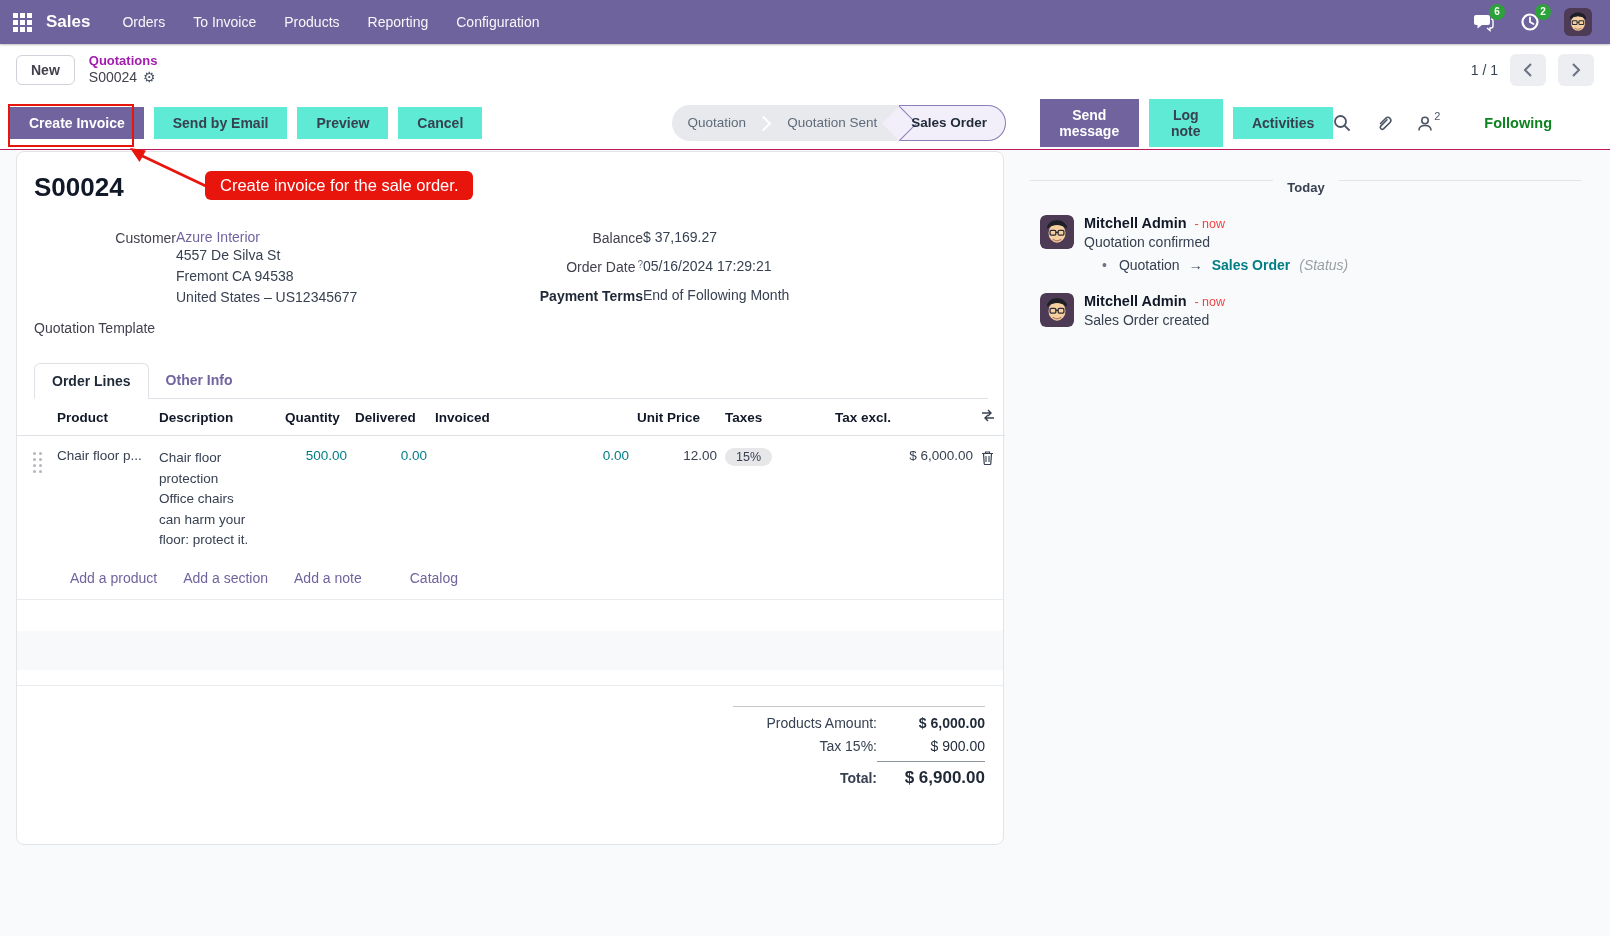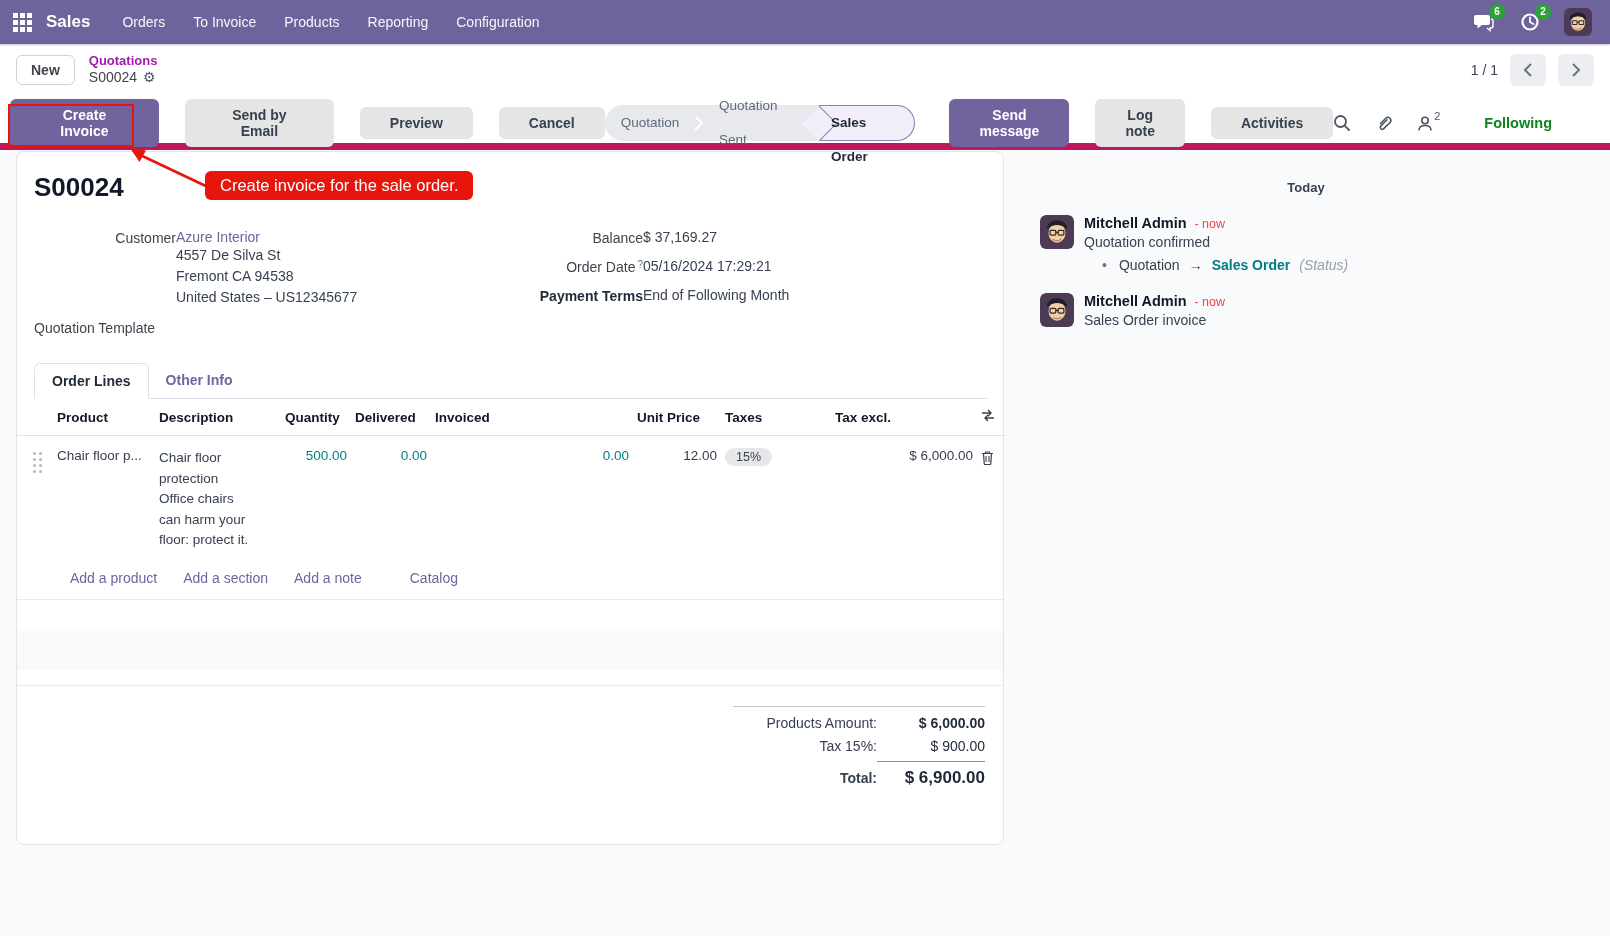--- a/index.html
+++ b/index.html
@@ -10,37 +10,37 @@
   .nav { position:absolute; top:0; left:0; width:1610px; height:44px; background:#6e639c; display:flex; align-items:center; color:#fff; box-shadow:0 1px 2px rgba(0,0,0,.25); z-index:5; }
   .apps-btn { width:44px; height:44px; display:flex; align-items:center; justify-content:center; cursor:pointer; }
   .brand { font-size:17px; font-weight:bold; margin:0 18px 0 2px; }
   .nav-item { padding:0 14px; height:44px; line-height:44px; font-size:14px; color:rgba(255,255,255,.95); cursor:pointer; }
   .nav-right { margin-left:auto; display:flex; align-items:center; gap:22px; padding-right:18px; }
   .nav-ic { position:relative; width:24px; height:24px; display:flex; align-items:center; justify-content:center; cursor:pointer; }
   .badge { position:absolute; top:-6px; right:-9px; background:#2ea23a; color:#fff; min-width:16px; height:16px; border-radius:9px; font-size:10px; line-height:16px; text-align:center; font-weight:bold; padding:0 3px; }
   .nav-avatar { width:28px; height:28px; border-radius:6px; overflow:hidden; cursor:pointer; }
 
   
-  .cp { position:absolute; top:44px; left:0; width:1610px; height:106px; background:#fff; border-bottom:7px solid #be185d; z-index:2; }
+  .cp { position:absolute; top:44px; left:0; width:1610px; height:106px; background:#fff; border-bottom:1px solid #be185d; z-index:2; }
   .cp-top { height:52px; display:flex; align-items:center; padding:0 16px; }
   .btn-new { background:#fff; border:1px solid #cfd2d8; border-radius:6px; padding:6px 14px; font-size:14px; font-weight:bold; color:#43414d; cursor:pointer; }
   .bc { margin-left:14px; line-height:1.25; }
   .bc-parent { font-size:13px; font-weight:bold; color:#a21caf; cursor:pointer; }
   .bc-cur { font-size:14px; color:#43414d; display:flex; align-items:center; gap:6px; }
   .gear { font-family:"DejaVu Sans",sans-serif; font-size:14px; color:#4b5563; cursor:pointer; }
   .pager { margin-left:auto; display:flex; align-items:center; gap:12px; }
   .pager-count { font-size:14px; color:#374151; }
   .pager-btn { width:36px; height:32px; background:#eceef1; border:none; border-radius:6px; display:flex; align-items:center; justify-content:center; cursor:pointer; }
   .pager-btn svg { stroke:#6b7280; }
 
   .cp-bottom { height:54px; display:flex; align-items:center; }
   .sb-left { width:1006px; display:flex; align-items:center; padding-left:10px; }
-  .btn { border:none; border-radius:6px; padding:8px 30px; font-size:14px; font-weight:bold; cursor:pointer; font-family:inherit; }
+  .btn { border:none; border-radius:0; padding:8px 19px; font-size:14px; font-weight:bold; cursor:pointer; font-family:inherit; }
   .btn-primary { background:#71639e; color:#fff; }
-  .btn-sec { background:#e5e5e5; color:#374151; margin-left:26px; }
+  .btn-sec { background:#5eead4; color:#374151; margin-left:10px; }
   
   .pipeline { margin-left:auto; display:flex; align-items:center; height:36px; background:#e7e9ed; border-radius:18px; }
   .stage { padding:0 16px; font-size:13.5px; color:#5f6b7a; line-height:34px; cursor:pointer; }
   .sep { width:11px; height:11px; border-top:2px solid #fff; border-right:2px solid #fff; transform:rotate(45deg); margin:0 2px 0 -4px; }
   .stage.active { position:relative; background:#f2effa; border:1px solid #8b7fb8; border-left:none; border-radius:0 18px 18px 0; color:#1f2937; font-weight:bold; height:36px; line-height:34px; padding:0 18px 0 12px; margin-left:6px; }
   .stage.active::before { content:""; position:absolute; left:-12px; top:5px; width:24px; height:24px; transform:rotate(45deg); border-top:1px solid #8b7fb8; border-right:1px solid #8b7fb8; background:#f2effa; z-index:0; }
   .stage.active .stage-label { position:relative; z-index:1; }
   .sb-right { flex:1; display:flex; align-items:center; margin-left:34px; padding-right:58px; }
   .chat-icons { margin-left:auto; display:flex; align-items:center; gap:24px; }
   .icon-btn { display:flex; align-items:flex-start; cursor:pointer; color:#4b5563; }
@@ -91,21 +91,21 @@
   .totals { margin-left:auto; width:252px; border-top:1px solid #c2c7cc; padding-top:8px; }
   .trow { display:flex; justify-content:flex-end; align-items:baseline; margin-bottom:7px; }
   .tlabel { color:#374151; font-size:14px; }
   .tval { width:108px; text-align:right; font-size:14px; color:#1f2937; }
   .tval.b { font-weight:bold; }
   .trow.total .tlabel { font-weight:bold; }
   .trow.total .tval { border-top:1px solid #8d949c; padding-top:6px; font-size:17px; font-weight:bold; }
 
   
   .chatter { position:absolute; left:1030px; top:0; width:552px; }
-  .divider { display:flex; align-items:center; margin-top:30px;flex-direction:column; }
+  .divider { display:flex; margin-top:30px; }
   .divider .line { flex:1; height:1px; background:#e3e5e8; }
   .divider .dtext { padding:0 14px; font-size:13px; font-weight:bold; color:#374151; }
   .msg { display:flex; gap:10px; margin-top:20px; padding-left:10px; }
   .avatar { width:34px; height:34px; border-radius:6px; overflow:hidden; flex:none; cursor:pointer; }
   .msg-name { font-size:14.5px; font-weight:bold; color:#111827; }
   .msg-time { font-size:12.5px; color:#ef4444; margin-left:4px; }
   .msg-body { margin-top:3px; font-size:14px; color:#374151; }
   .tracking { margin-top:7px; display:flex; align-items:center; font-size:14px; }
   .bullet { color:#6b7280; margin:0 12px 0 18px; }
   .tr-from { color:#374151; }
@@ -424,21 +424,21 @@
           <rect x="17.1" y="14.5" width="5.4" height="4.4" rx="1" fill="none" stroke="#2b2b33" stroke-width="1.2"></rect>
           <line x1="14.9" y1="16.3" x2="17.1" y2="16.3" stroke="#2b2b33" stroke-width="1.2"></line>
           <path d="M12.5 23 Q16 25.5 19.5 23" fill="none" stroke="#b5836b" stroke-width="1.3" stroke-linecap="round"></path>
         </svg>
       </div>
       <div>
         <div>
           <span class="msg-name">Mitchell Admin</span>
           <span class="msg-time">- now</span>
         </div>
-        <div class="msg-body">Sales Order invoice</div>
+        <div class="msg-body">Sales Order created</div>
       </div>
     </div>
   </div>
 </div>
 
 <div class="hl-box"></div>
 <div class="ann">Create invoice for the sale order.</div>
 <svg class="ann-arrow" width="95" height="55" viewBox="0 0 95 55">
   <line x1="88" y1="48" x2="14" y2="13" stroke="#e8150d" stroke-width="2.6"></line>
   <polygon points="8,8 24,10.5 17.5,22" fill="#e8150d"></polygon>

